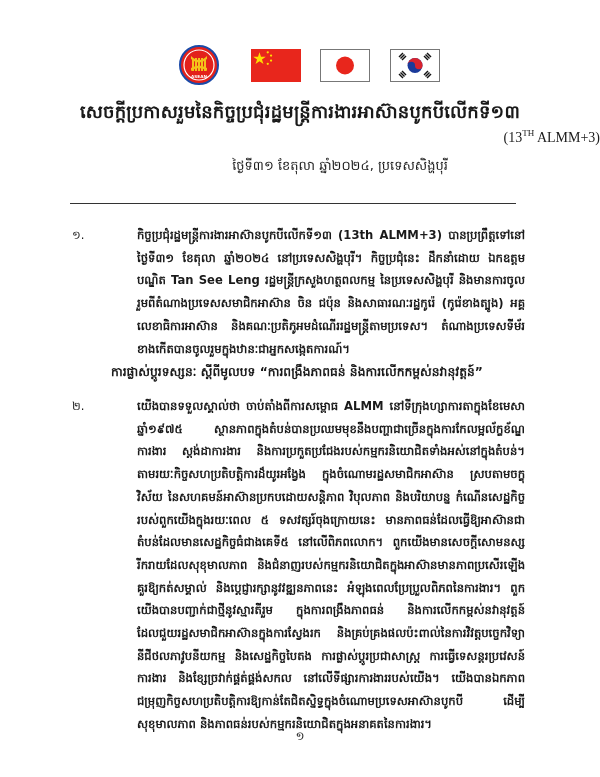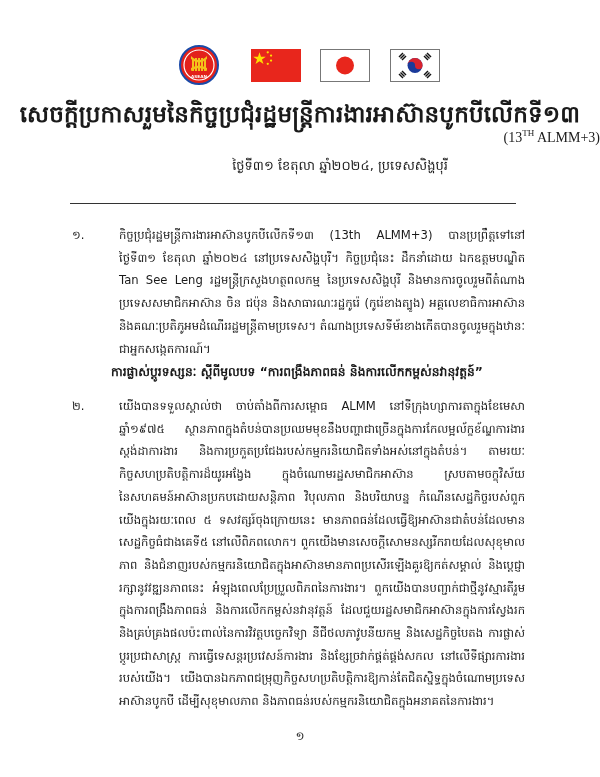--- a/index.html
+++ b/index.html
@@ -6,31 +6,31 @@
   body { width: 600px; height: 777px; position: relative; overflow: hidden;
          font-family: "DejaVu Sans", sans-serif; color: #1a1a1a; }
   .flags { position: absolute; top: 46px; left: 177px; width: 260px; height: 40px; }
   .flag { position: absolute; top: 0; height: 34px; }
   .asean { left: 2px; top: -1px; width: 40px; height: 40px; border-radius: 50%;
            background: #e3211b; border: 2px solid #1a4aa8; box-sizing: border-box; overflow: hidden; }
   .china { left: 74px; top: 3px; width: 50px; height: 33px; background: #e8261c; }
   .japan { left: 143px; top: 3px; width: 50px; height: 33px; background: #fff; border: 1px solid #777; box-sizing: border-box; }
   .korea { left: 213px; top: 3px; width: 50px; height: 33px; background: #fff; border: 1px solid #777; box-sizing: border-box; }
   .title { position: absolute; top: 100px; left: 0; width: 600px; text-align: center;
-           font-family: "DejaVu Sans", sans-serif; font-weight: bold; font-size: 23px; letter-spacing: 0.2px; }
+           font-family: "DejaVu Sans", sans-serif; font-weight: bold; font-size: 18px; letter-spacing: 0.2px; }
   .subtitle { position: absolute; top: 128px; left: 0; width: 600px; text-align: right;
               font-family: "Liberation Serif", serif; font-size: 14px; }
   .subtitle sup { font-size: 9px; }
   .dateline { position: absolute; top: 157px; left: 0; width: 600px; text-align: center;
               font-size: 13px; padding-left: 40px; }
   .rule { position: absolute; top: 203px; left: 70px; width: 446px; height: 0;
           border-top: 1.5px solid #333; }
   .para { position: absolute; left: 63px; width: 462px; font-size: 11.6px; line-height: 22.7px; }
   .para .num { position: absolute; left: 9px; top: 0; }
-  .para .body { margin-left: 56px; text-align: justify; }
+  .para .body { margin-left: 74px; text-align: justify; font-weight: bold; }
   .p1 { top: 224px; }
   .heading { position: absolute; top: 364px; left: 111px; width: 420px; font-weight: bold; font-size: 12.3px; }
   .p2 { top: 395px; }
   .pageno { position: absolute; top: 728px; left: 0; width: 600px; text-align: center; font-size: 12px; }
 </style>
 </head>
 <body>
 
 <div class="flags">
   <div class="flag asean">

